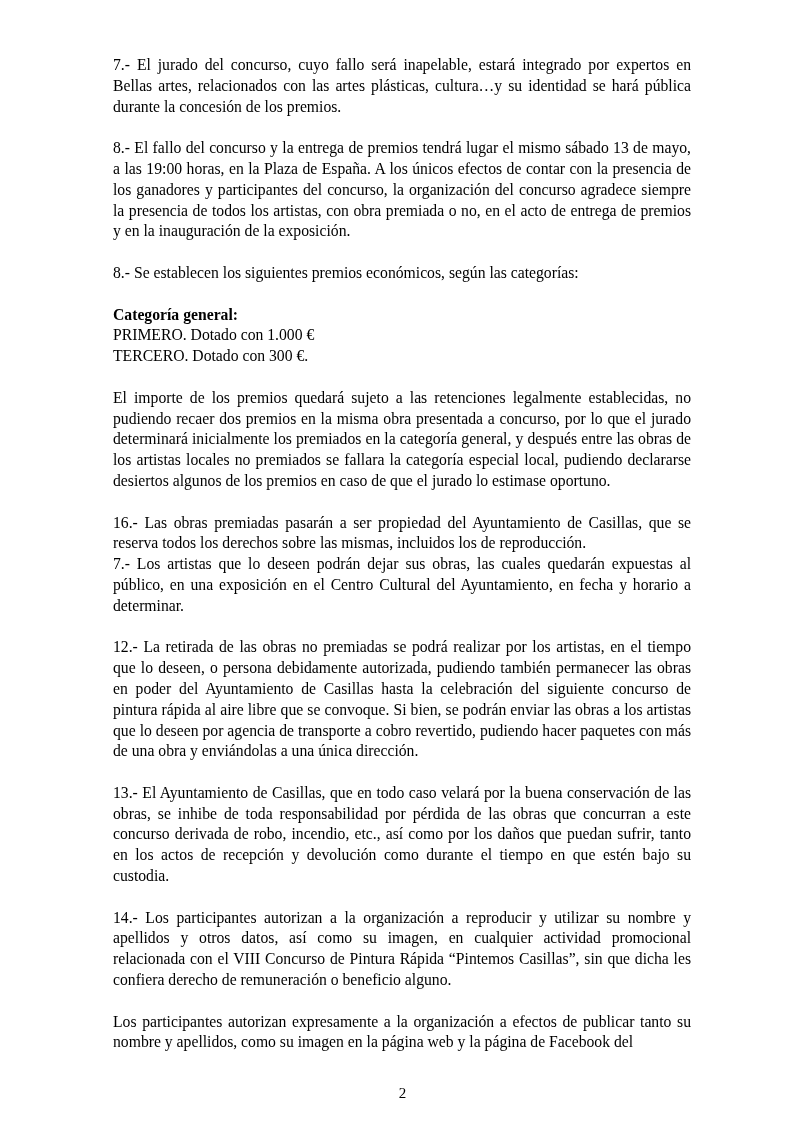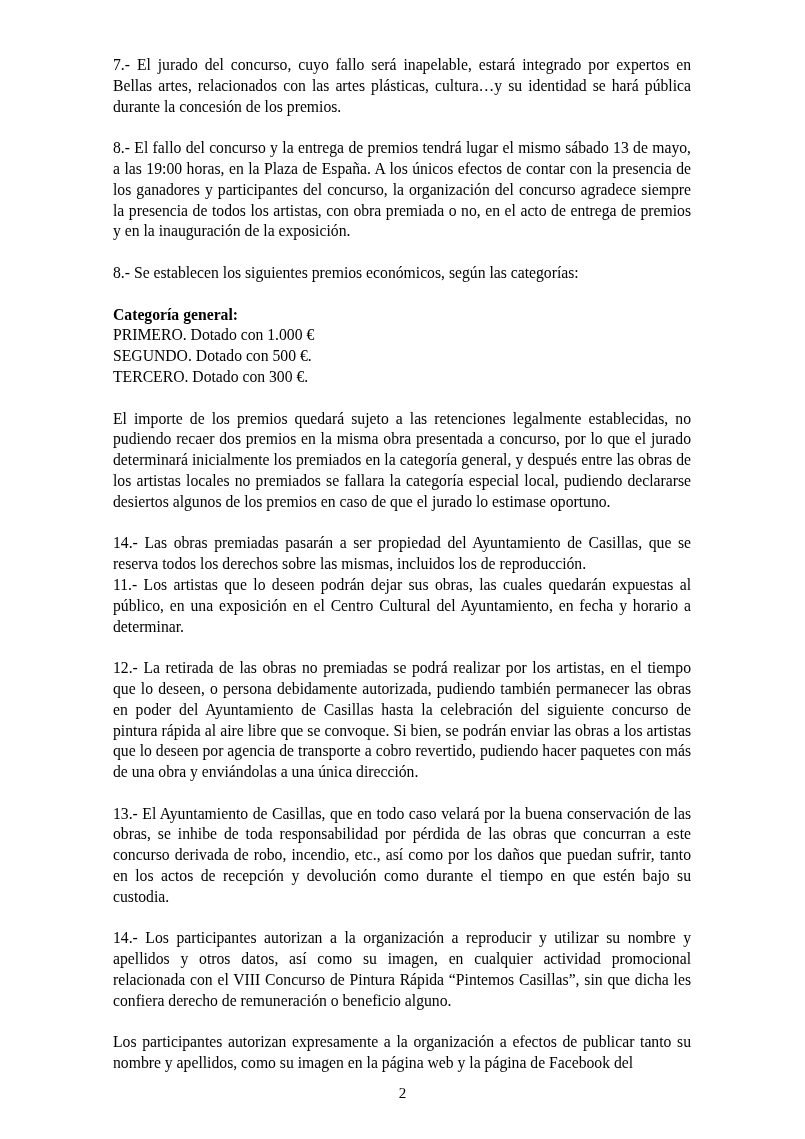--- a/index.html
+++ b/index.html
@@ -71,30 +71,29 @@
     <p class="para">7.- El jurado del concurso, cuyo fallo será inapelable, estará integrado por expertos en Bellas artes, relacionados con las artes plásticas, cultura…y su identidad se hará pública durante la concesión de los premios.</p>
 
     <p class="para">8.- El fallo del concurso y la entrega de premios tendrá lugar el  mismo sábado 13 de mayo, a las 19:00 horas, en la Plaza de España. A los únicos efectos de contar con la presencia de los ganadores y participantes del concurso, la organización del concurso agradece siempre la presencia de todos los artistas, con obra premiada o no, en el acto de entrega de premios y en la inauguración de la exposición.</p>
 
     <p class="para">8.- Se establecen los siguientes premios económicos, según las categorías:</p>
 
     <div class="prizes">
       <div class="prize-col general">
         <div class="prize-title">Categoría general:</div>
         <div class="prize-item">PRIMERO. Dotado con 1.000 €</div>
-        <div class="prize-item">SEGUNDO. Dotado con 500 €.</div>
         <div class="prize-item">TERCERO. Dotado con 300 €.</div>
       </div>
     </div>
 
     <p class="para">El importe de los premios quedará sujeto a las retenciones legalmente establecidas, no pudiendo recaer dos premios en la misma obra presentada a concurso, por lo que el jurado determinará inicialmente los premiados en la categoría general, y después entre las obras de los artistas locales no premiados se fallara la categoría especial local, pudiendo declararse desiertos algunos de los premios en caso de que el jurado lo estimase oportuno.</p>
 
-    <p class="para tight">14.- Las obras premiadas pasarán a ser propiedad del Ayuntamiento de Casillas, que se reserva todos los derechos sobre las mismas, incluidos los de reproducción.</p>
+    <p class="para tight">16.- Las obras premiadas pasarán a ser propiedad del Ayuntamiento de Casillas, que se reserva todos los derechos sobre las mismas, incluidos los de reproducción.</p>
 
-    <p class="para">11.- Los artistas que lo deseen podrán dejar sus obras, las cuales quedarán expuestas al público, en una exposición en el Centro Cultural del Ayuntamiento, en fecha y horario a determinar.</p>
+    <p class="para">7.- Los artistas que lo deseen podrán dejar sus obras, las cuales quedarán expuestas al público, en una exposición en el Centro Cultural del Ayuntamiento, en fecha y horario a determinar.</p>
 
     <p class="para">12.- La retirada de las obras no premiadas se podrá realizar por los artistas, en el tiempo que lo deseen, o persona debidamente autorizada, pudiendo también permanecer las obras en poder del Ayuntamiento de Casillas hasta la celebración del siguiente concurso de pintura rápida al aire libre que se convoque. Si bien, se podrán enviar las obras a los artistas que lo deseen por agencia de transporte a cobro revertido, pudiendo hacer paquetes con más de una obra y enviándolas a una única dirección.</p>
 
     <p class="para">13.- El Ayuntamiento de Casillas, que en todo caso velará por la buena conservación de las obras, se inhibe de toda responsabilidad por pérdida de las obras que concurran a este concurso derivada de robo, incendio, etc., así como por los daños que puedan sufrir, tanto en los actos de recepción y devolución como durante el tiempo en que estén bajo su custodia.</p>
 
     <p class="para">14.- Los participantes autorizan a la organización a reproducir y utilizar su nombre y apellidos y otros datos, así como su imagen, en cualquier actividad promocional relacionada con el VIII Concurso de Pintura Rápida “Pintemos Casillas”, sin que dicha les confiera derecho de remuneración o beneficio alguno.</p>
 
     <p class="para">Los participantes autorizan expresamente a la organización a efectos de publicar tanto su nombre y apellidos, como su imagen en la página web y la página de Facebook del</p>
 
   </div>

